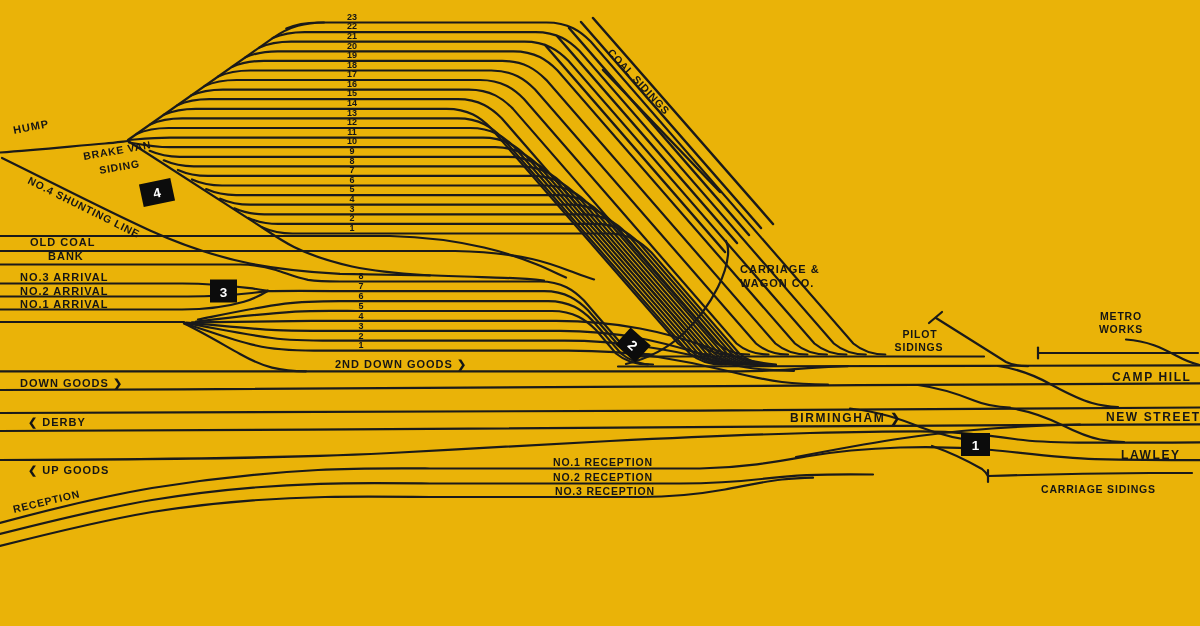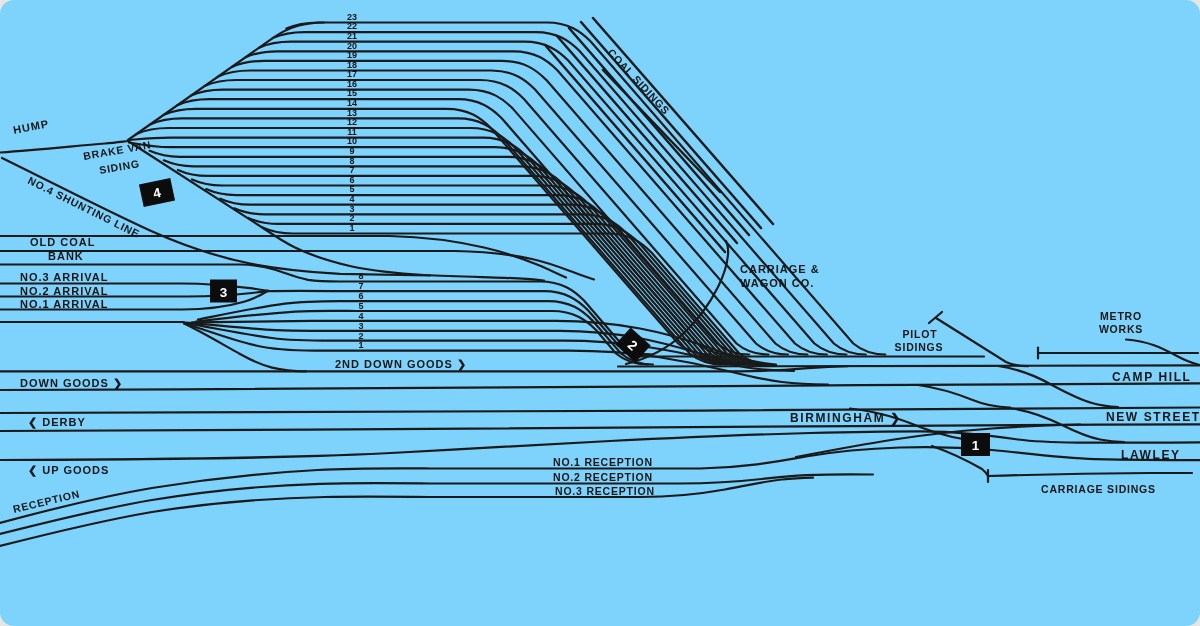--- a/index.html
+++ b/index.html
@@ -1,17 +1,17 @@
 <!DOCTYPE html>
 <html><head>
 <meta charset="utf-8">
 <style>
   html,body{margin:0;padding:0;background:#e8e6e3;}
-  .stage{position:relative;width:1200px;height:626px;background:#7dd3fc;overflow:hidden;
-         font-family:"Liberation Sans", sans-serif;border-radius:14px;}
+  .stage{position:relative;width:1200px;height:626px;background:#eab308;overflow:hidden;
+         font-family:"Liberation Sans", sans-serif;}
   svg{display:block;}
   .track{fill:none;stroke:#1a1a1a;stroke-width:2.2;stroke-linecap:round;}
   .track.thick{stroke-width:2.5;}
   .lbl{fill:#151515;font-weight:bold;font-size:11px;letter-spacing:1px;}
   .lbl.small{font-size:10.5px;letter-spacing:0.8px;}
   .lbl.station{font-size:12px;letter-spacing:1.6px;}
   .num{fill:#151515;font-weight:bold;font-size:9px;letter-spacing:0;text-anchor:middle;}
   .boxnum{fill:#ffffff;font-weight:bold;font-size:13.5px;text-anchor:middle;}
   .marker{fill:#0c0c0c;}
 </style>

